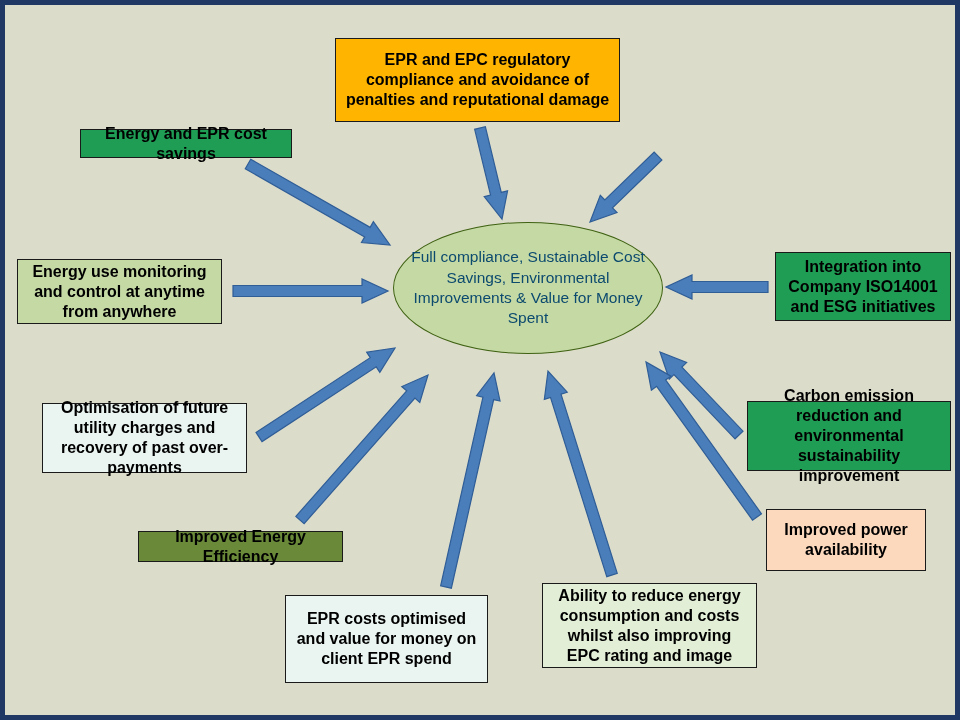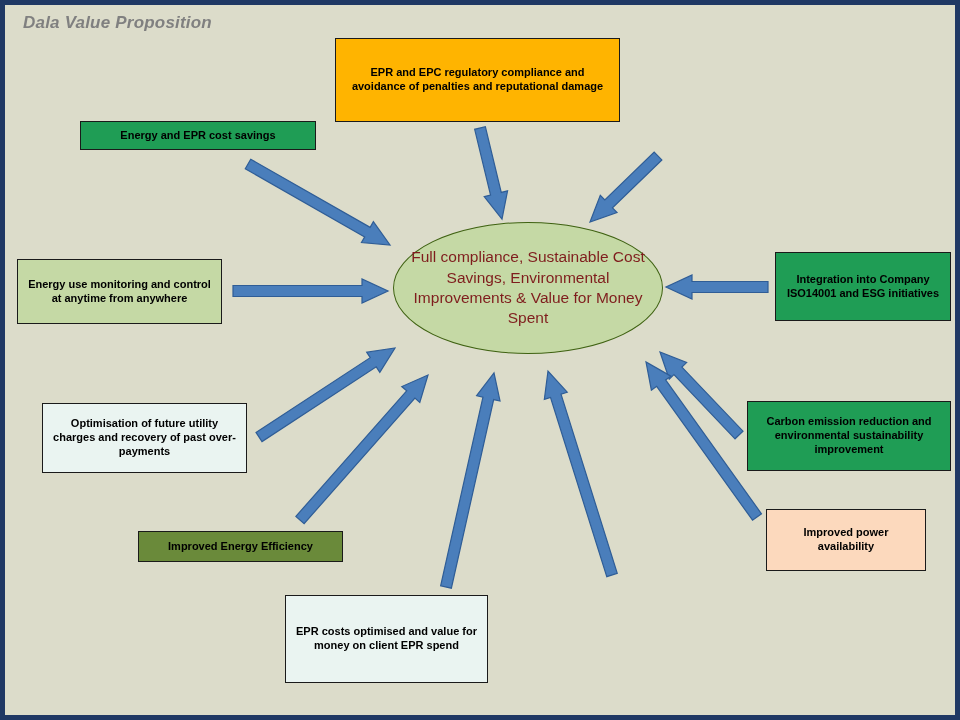--- a/index.html
+++ b/index.html
@@ -36,51 +36,50 @@
   }
   .node {
     position: absolute;
     box-sizing: border-box;
     border: 1.5px solid #1a1a1a;
     display: flex;
     align-items: center;
     justify-content: center;
     text-align: center;
     font-weight: bold;
-    font-size: 11px;
+    font-size: 16px;
     line-height: 1.25;
     color: #000000;
     padding: 7px 7px;
   }
   .center-ellipse {
     position: absolute;
     left: 388px;
     top: 217px;
     width: 268px;
     height: 130px;
     border-radius: 50%;
     background: #c5d9a5;
     border: 1.5px solid #3f6212;
     display: flex;
     align-items: center;
     justify-content: center;
     text-align: center;
     font-size: 15.5px;
     line-height: 1.32;
-    color: #7f1d1d;
+    color: #0c4a6e;
     font-weight: 400;
   }
   .center-ellipse span { display: block; padding: 0 14px; }
 </style>
 </head>
 <body>
 
 <div id="canvas">
 
-  <div id="title">Dala Value Proposition</div>
 
   <svg id="arrows" viewBox="0 0 950 710">
       <polygon points="0,-5.5 67.62157870918435,-5.5 67.62157870918435,-12 93.62157870918435,0 67.62157870918435,12 67.62157870918435,5.5 0,5.5" fill="#4a7ebb" stroke="#2f5d96" stroke-width="1.2" transform="translate(475,123) rotate(76.40905155215867)"></polygon>
       <polygon points="0,-5.5 137.47782724271815,-5.5 137.47782724271815,-12 163.47782724271815,0 137.47782724271815,12 137.47782724271815,5.5 0,5.5" fill="#4a7ebb" stroke="#2f5d96" stroke-width="1.2" transform="translate(243,159) rotate(29.701409545410577)"></polygon>
       <polygon points="0,-5.5 68.76286192385707,-5.5 68.76286192385707,-12 94.76286192385707,0 68.76286192385707,12 68.76286192385707,5.5 0,5.5" fill="#4a7ebb" stroke="#2f5d96" stroke-width="1.2" transform="translate(653,151) rotate(135.85509739626673)"></polygon>
       <polygon points="0,-5.5 129,-5.5 129,-12 155,0 129,12 129,5.5 0,5.5" fill="#4a7ebb" stroke="#2f5d96" stroke-width="1.2" transform="translate(228,286) rotate(0)"></polygon>
       <polygon points="0,-5.5 76,-5.5 76,-12 102,0 76,12 76,5.5 0,5.5" fill="#4a7ebb" stroke="#2f5d96" stroke-width="1.2" transform="translate(763,282) rotate(180)"></polygon>
       <polygon points="0,-5.5 136.53307355735325,-5.5 136.53307355735325,-12 162.53307355735325,0 136.53307355735325,12 136.53307355735325,5.5 0,5.5" fill="#4a7ebb" stroke="#2f5d96" stroke-width="1.2" transform="translate(254,432) rotate(-33.2012075502687)"></polygon>
       <polygon points="0,-5.5 88.58621208504974,-5.5 88.58621208504974,-12 114.58621208504974,0 88.58621208504974,12 88.58621208504974,5.5 0,5.5" fill="#4a7ebb" stroke="#2f5d96" stroke-width="1.2" transform="translate(734,430) rotate(-133.58557678859785)"></polygon>
       <polygon points="0,-5.5 167.4140636044856,-5.5 167.4140636044856,-12 193.4140636044856,0 167.4140636044856,12 167.4140636044856,5.5 0,5.5" fill="#4a7ebb" stroke="#2f5d96" stroke-width="1.2" transform="translate(295,515) rotate(-48.56326806290617)"></polygon>
@@ -89,21 +88,21 @@
       <polygon points="0,-5.5 187.80364823828427,-5.5 187.80364823828427,-12 213.80364823828427,0 187.80364823828427,12 187.80364823828427,5.5 0,5.5" fill="#4a7ebb" stroke="#2f5d96" stroke-width="1.2" transform="translate(607,570) rotate(-107.41797079220285)"></polygon>
     </svg>
 
   <div class="center-ellipse" style="background: rgb(197, 217, 165); border-color: rgb(63, 98, 18);">
     <span>Full compliance, Sustainable Cost Savings, Environmental Improvements &amp; Value for Money Spent</span>
   </div>
 
 <div class="node" style="left: 330px; top: 33px; width: 285px; height: 84px; background: rgb(255, 180, 0); border-color: rgb(26, 26, 26);">
       <span>EPR and EPC regulatory compliance and avoidance of penalties and reputational damage</span>
     </div>
-    <div class="node" style="left: 75px; top: 116px; width: 236px; height: 29px; background: rgb(31, 157, 85); border-color: rgb(26, 26, 26);">
+    <div class="node" style="left: 75px; top: 124px; width: 212px; height: 29px; background: rgb(31, 157, 85); border-color: rgb(26, 26, 26);">
       <span>Energy and EPR cost savings</span>
     </div>
     <div class="node" style="left: 12px; top: 254px; width: 205px; height: 65px; background: rgb(197, 217, 165); border-color: rgb(26, 26, 26); text-align: center;">
       <span>Energy use monitoring and control at anytime from anywhere</span>
     </div>
     <div class="node" style="left: 770px; top: 247px; width: 176px; height: 69px; background: rgb(31, 157, 85); border-color: rgb(26, 26, 26);">
       <span>Integration into Company ISO14001 and ESG initiatives</span>
     </div>
     <div class="node" style="left: 37px; top: 398px; width: 205px; height: 70px; background: rgb(234, 244, 241); border-color: rgb(26, 26, 26);">
       <span>Optimisation of future utility charges and recovery of past over-payments</span>
@@ -113,13 +112,16 @@
     </div>
     <div class="node" style="left: 742px; top: 396px; width: 204px; height: 70px; background: rgb(31, 157, 85); border-color: rgb(26, 26, 26);">
       <span>Carbon emission reduction and environmental sustainability improvement</span>
     </div>
     <div class="node" style="left: 761px; top: 504px; width: 160px; height: 62px; background: rgb(252, 217, 189); border-color: rgb(26, 26, 26);">
       <span>Improved power availability</span>
     </div>
     <div class="node" style="left: 280px; top: 590px; width: 203px; height: 88px; background: rgb(234, 244, 241); border-color: rgb(26, 26, 26);">
       <span>EPR costs optimised and value for money on client EPR spend</span>
     </div>
+    <div class="node" style="left: 537px; top: 578px; width: 215px; height: 85px; background: rgb(226, 238, 214); border-color: rgb(26, 26, 26);">
+      <span>Ability to reduce energy consumption and costs whilst also improving EPC rating and image</span>
+    </div>
   </div>
 
 </body></html>

